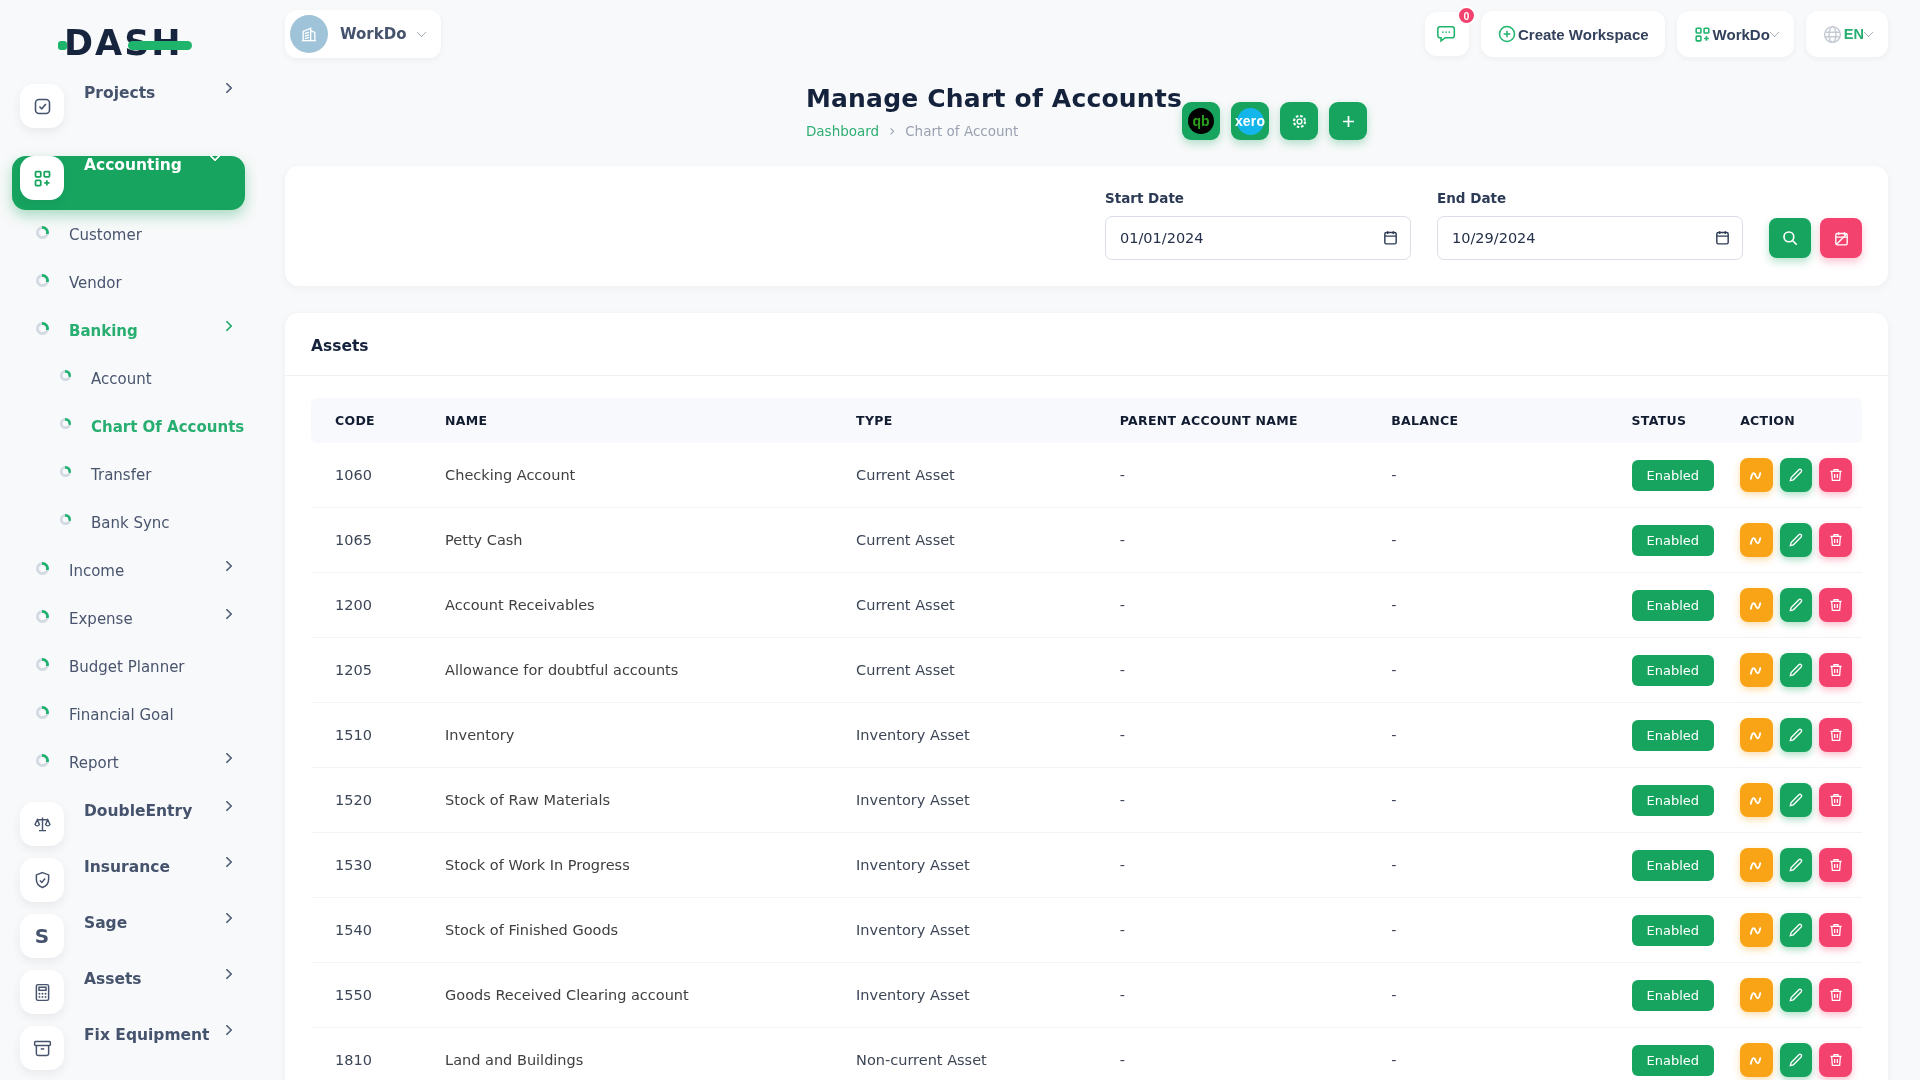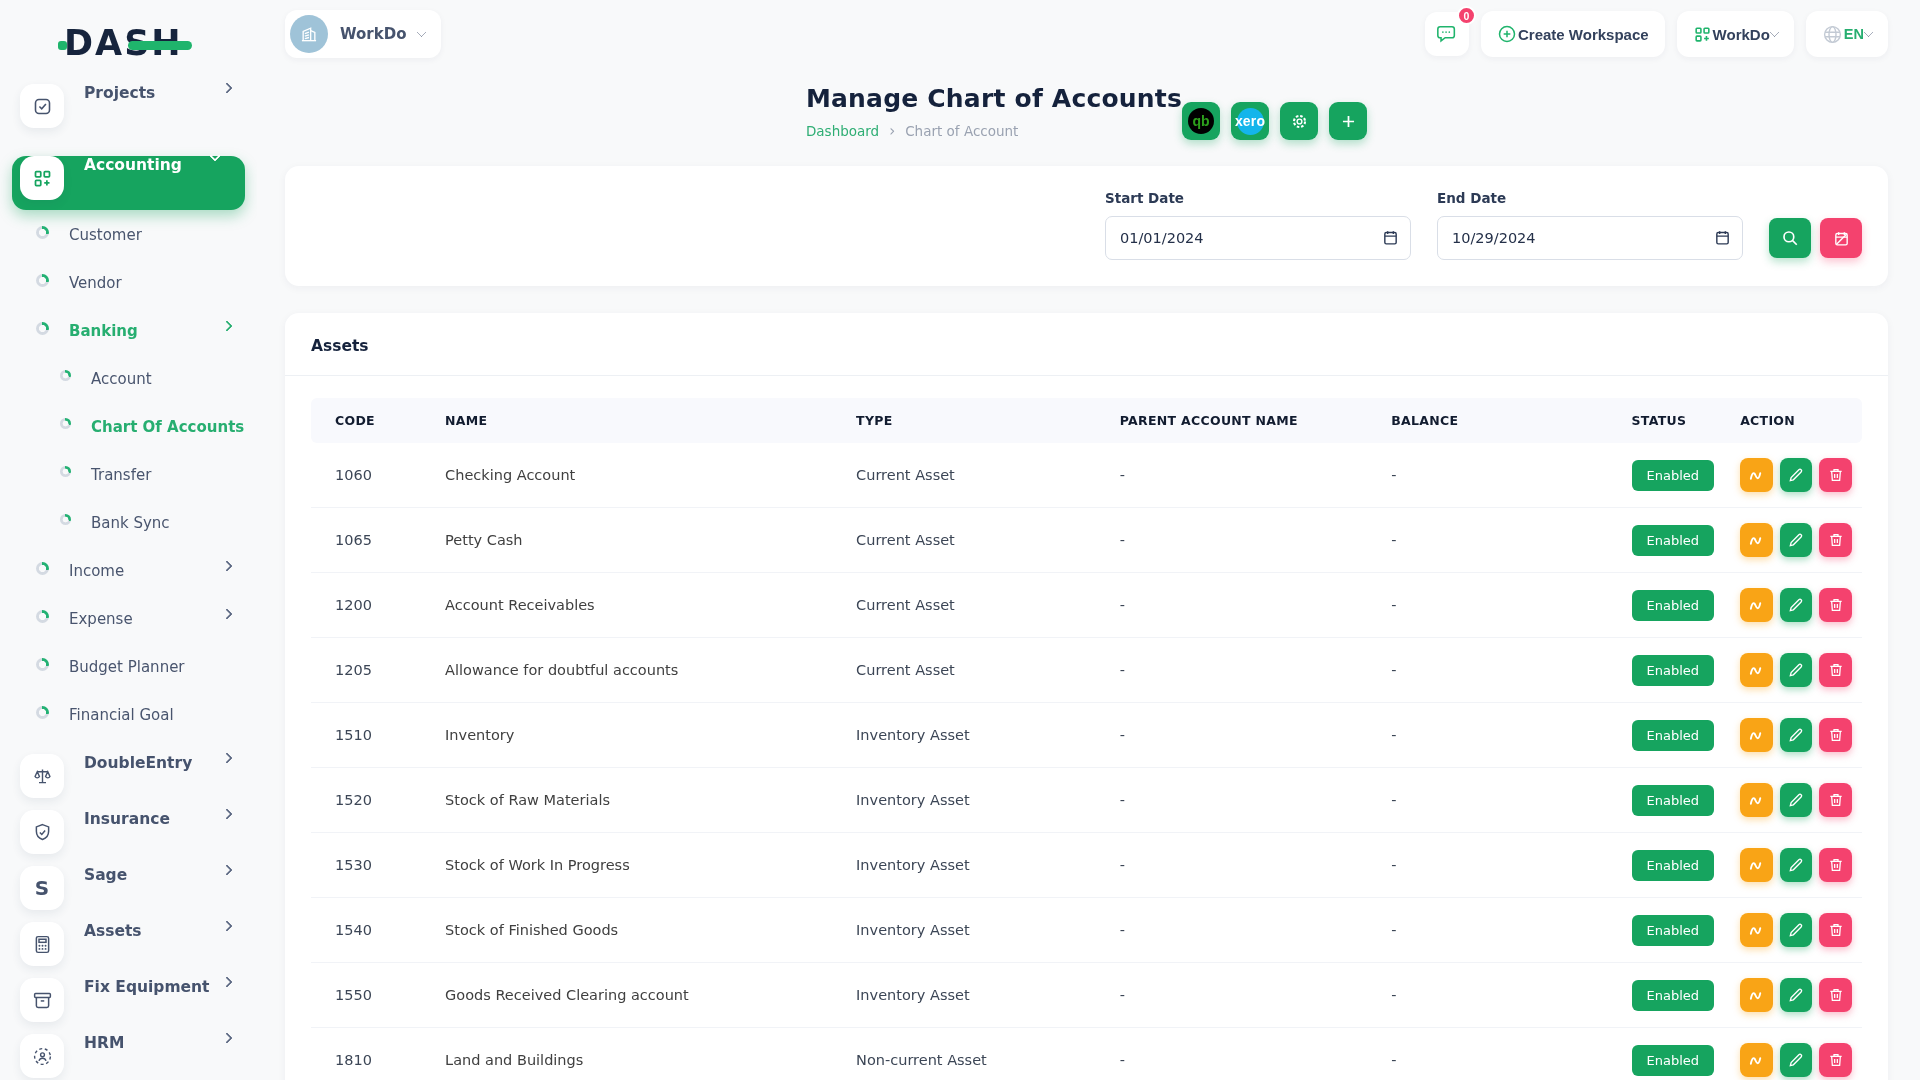--- a/index.html
+++ b/index.html
@@ -198,20 +198,25 @@
         <span class="chev"></span>
       </div>
       <div class="menu-row b1">
         <span class="dot"></span>
         <span class="mlabel">Budget Planner</span>
       </div>
       <div class="menu-row b1">
         <span class="dot"></span>
         <span class="mlabel">Financial Goal</span>
       </div>
+      <div class="menu-row b1">
+        <span class="dot"></span>
+        <span class="mlabel">Report</span>
+        <span class="chev"></span>
+      </div>
       <div class="menu-row">
         <span class="tile">
           <svg width="21" height="21" viewBox="0 0 24 24" fill="none" stroke-width="1.6" stroke="#46536d">
             <path d="M12 4v15M8 19h8M6 6.5h12"></path>
             <path d="M6 6.5L3.5 12a2.8 2.8 0 0 0 5 0L6 6.5zM18 6.5L15.5 12a2.8 2.8 0 0 0 5 0L18 6.5z"></path>
           </svg>
         </span>
         <span class="mlabel">DoubleEntry</span>
         <span class="chev"></span>
       </div>

